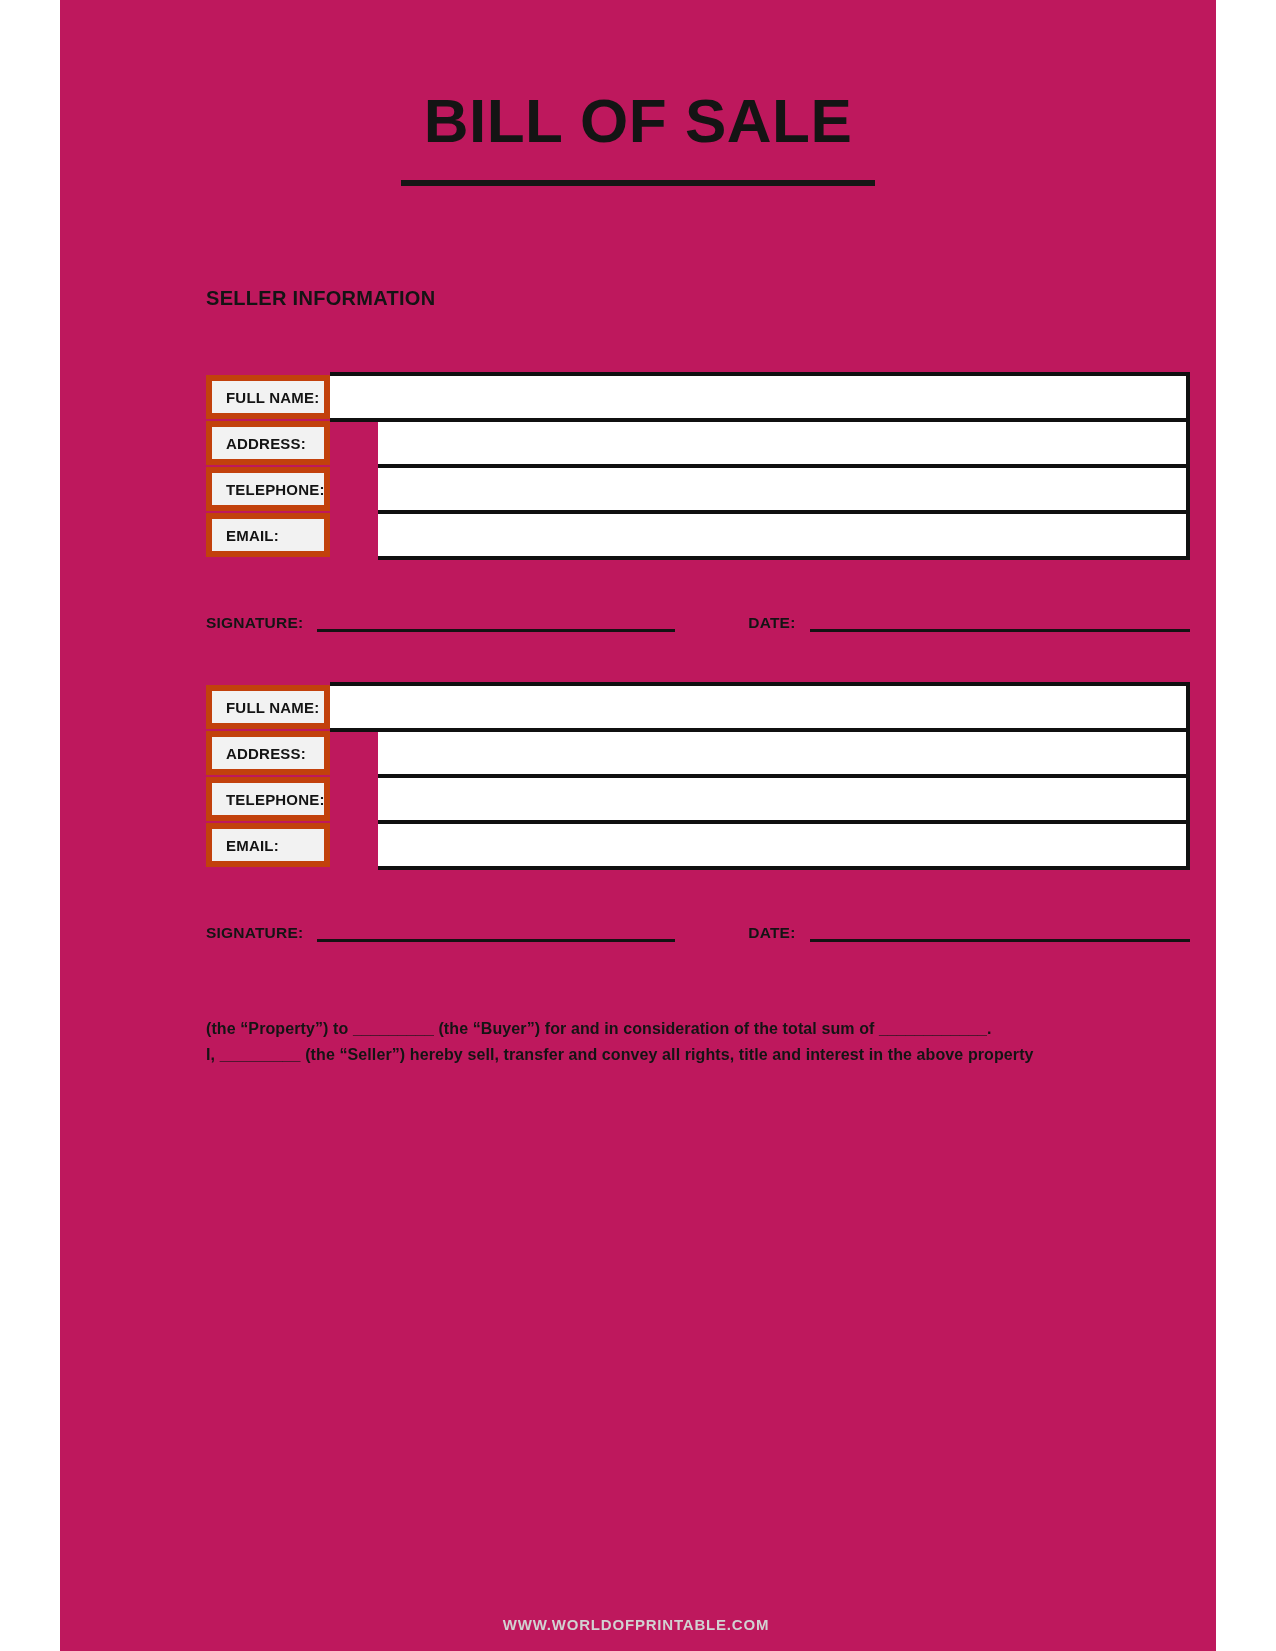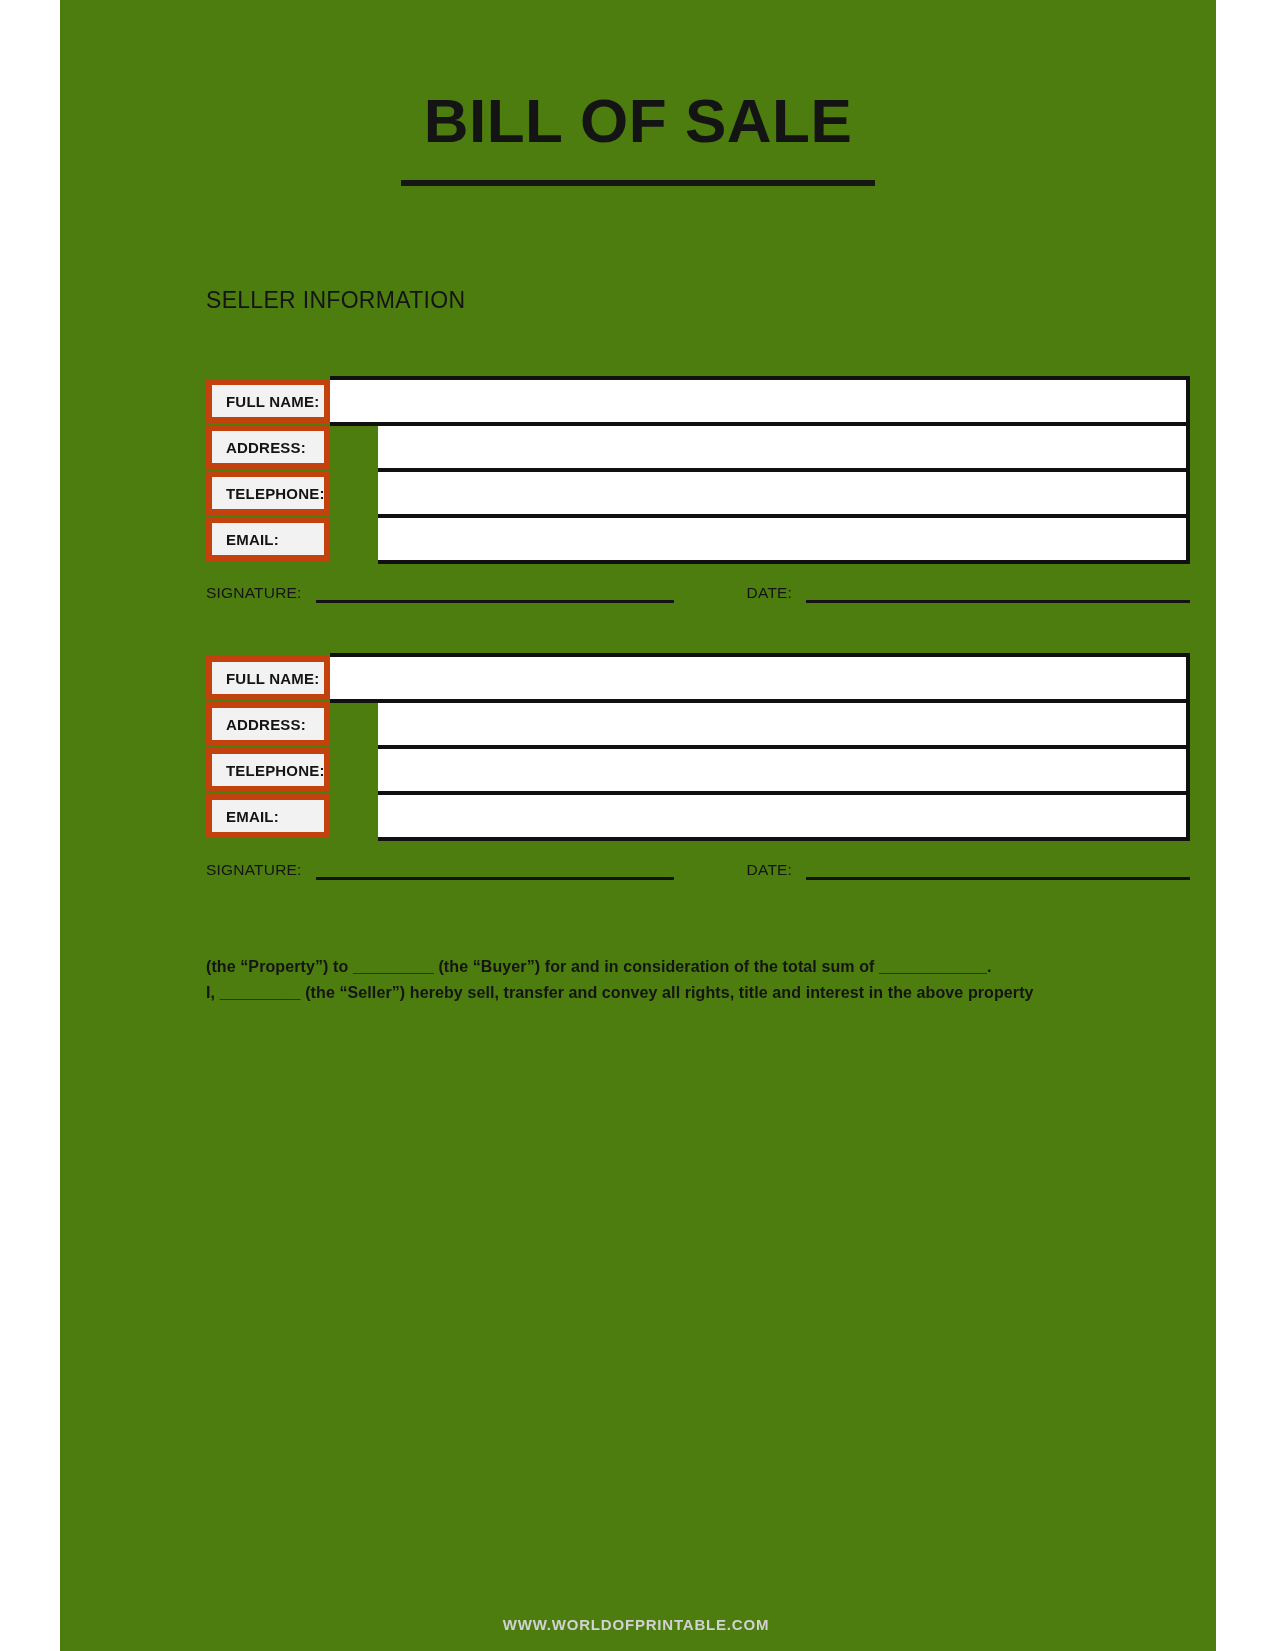--- a/index.html
+++ b/index.html
@@ -2,21 +2,21 @@
 <html><head>
 <meta charset="utf-8">
 <style>
   * { margin:0; padding:0; box-sizing:border-box; }
   html,body { background:#ffffff; }
   .page {
     position:relative;
     width:1156px;
     height:1651px;
     margin:0 auto;
-    background:#4d7c0f;
+    background:#be185d;
     color:#131313;
     font-family:"Liberation Sans", sans-serif;
     overflow:hidden;
   }
   
   .doc-header { text-align:center; }
   .doc-title {
     padding-top:88px;
     font-size:62px;
     line-height:1.05;
@@ -26,22 +26,22 @@
   }
   .title-rule {
     width:474px;
     height:6px;
     background:#161616;
     margin:27px auto 0 auto;
   }
   
   .content { width:984px; margin-left:146px; }
   .section-heading {
-    font-size:23px;
-    font-weight:400;
+    font-size:20px;
+    font-weight:700;
     letter-spacing:0.3px;
     color:#141414;
   }
   .seller-heading  { margin-top:101px; }
   .buyer-heading   { margin-top:60px; }
   .property-heading{ margin-top:66px; }
   
   .info-table { margin-top:62px; }
   .buyer-table { margin-top:50px; }
   .info-row { display:flex; height:50px; }
@@ -62,23 +62,24 @@
   }
   .cell-value {
     flex:1;
     background:#ffffff;
     border:4px solid #101010;
     border-left:none;
   }
   
   .sig-row {
     display:flex;
-    margin-top:20px;
+    align-items:flex-end;
+    margin-top:53px;
     font-size:15.5px;
-    font-weight:400;
+    font-weight:700;
     letter-spacing:0.2px;
     color:#141414;
   }
   .sig-line {
     width:358px;
     height:19px;
     margin-left:14px;
     border-bottom:3px solid #131313;
   }
   .date-label { margin-left:73px; }

